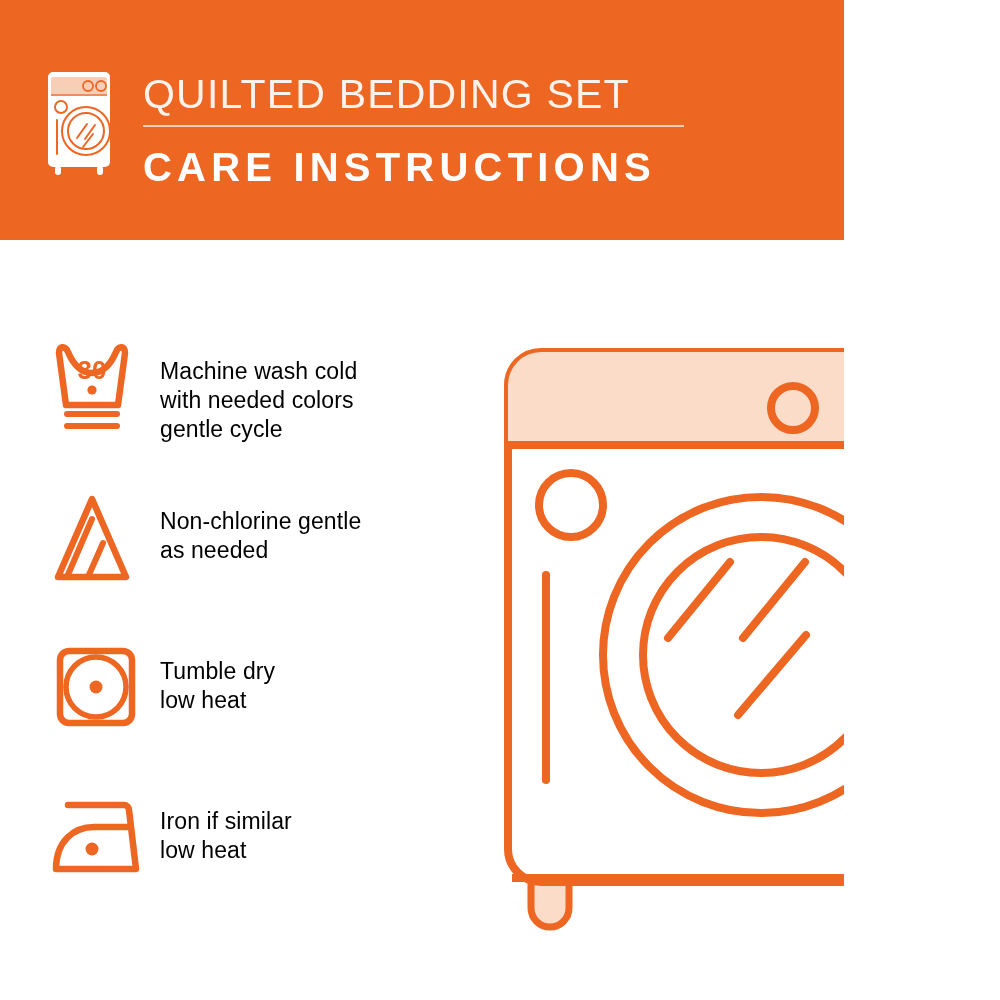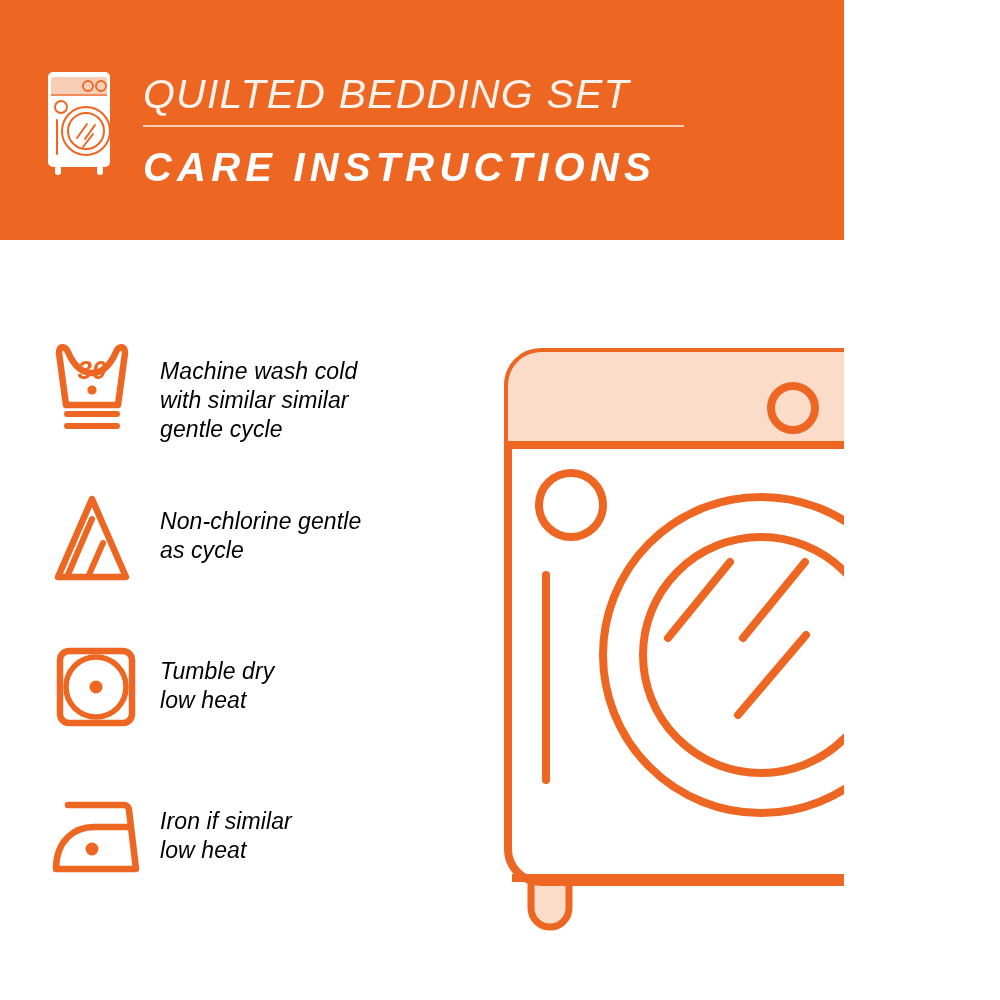--- a/index.html
+++ b/index.html
@@ -7,21 +7,20 @@
     padding: 0;
     background: #ffffff;
   }
   #page {
     position: relative;
     width: 844px;
     height: 1000px;
     background: #ffffff;
     overflow: hidden;
     font-family: "Liberation Sans", sans-serif;
-    font-style: italic;
   }
 
   
   #header {
     position: absolute;
     left: 0;
     top: 0;
     width: 1000px;
     height: 240px;
     background: #ED6622;
@@ -154,36 +153,36 @@
           <path d="M7,12 C7,5 13,4 16,11 C22,25 30,32 40,32 C50,32 58,25 64,11 C67,4 73,5 73,12
                    L66,64 L14,64 Z" fill="none" stroke="#ED6622" stroke-width="6.5" stroke-linejoin="round" stroke-linecap="round"></path>
           <text x="40" y="38" font-family="'Liberation Sans', sans-serif" font-size="26" font-weight="700" fill="#ED6622" text-anchor="middle">30</text>
           <circle cx="40" cy="49" r="4.6" fill="#ED6622"></circle>
           <rect x="12" y="70" width="56" height="6" rx="3" fill="#ED6622"></rect>
           <rect x="12" y="82" width="56" height="6" rx="3" fill="#ED6622"></rect>
         </svg>
       </div>
       <div class="care-text">
         <span class="tline">Machine wash cold</span>
-        <span class="tline">with similar similar</span>
+        <span class="tline">with needed colors</span>
         <span class="tline">gentle cycle</span>
       </div>
     </div>
 
     <div class="care-row">
       <div class="care-icon">
         <svg viewBox="0 0 100 98" width="100" height="98" aria-hidden="true">
           <path d="M40,8 L74,86 L6,86 Z" fill="none" stroke="#ED6622" stroke-width="6.5" stroke-linejoin="round"></path>
           <line x1="40" y1="28" x2="15" y2="86" stroke="#ED6622" stroke-width="6" stroke-linecap="round"></line>
           <line x1="51" y1="52" x2="36" y2="86" stroke="#ED6622" stroke-width="6" stroke-linecap="round"></line>
         </svg>
       </div>
       <div class="care-text">
         <span class="tline">Non-chlorine gentle</span>
-        <span class="tline">as cycle</span>
+        <span class="tline">as needed</span>
       </div>
     </div>
 
     <div class="care-row">
       <div class="care-icon">
         <svg viewBox="0 0 100 98" width="100" height="98" aria-hidden="true">
           <rect x="8" y="10" width="72" height="72" rx="9" ry="9" fill="none" stroke="#ED6622" stroke-width="6.5"></rect>
           <circle cx="44" cy="46" r="30" fill="none" stroke="#ED6622" stroke-width="5.5"></circle>
           <circle cx="44" cy="46" r="6.5" fill="#ED6622"></circle>
         </svg>

